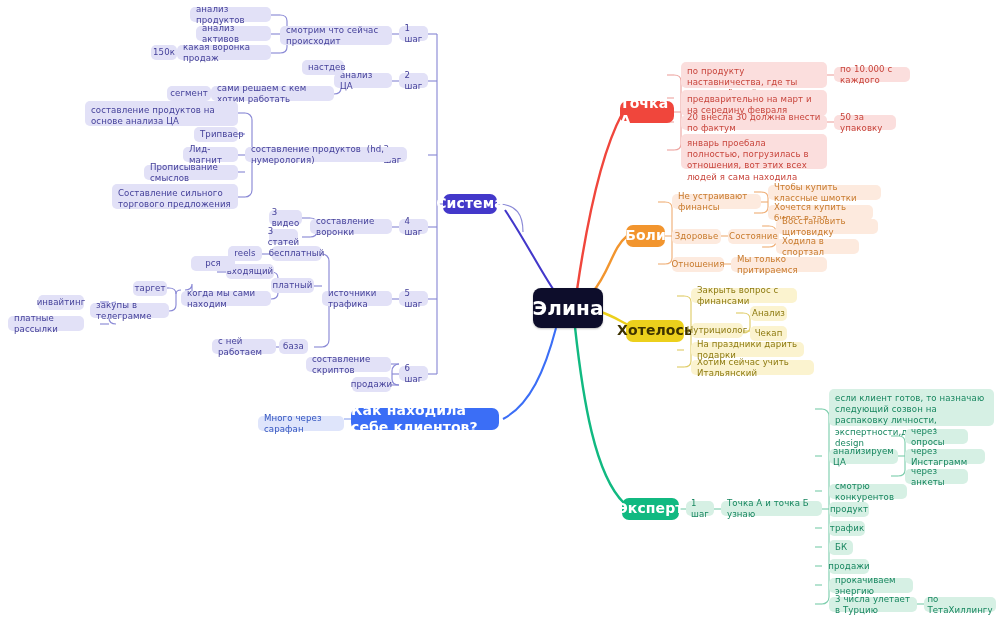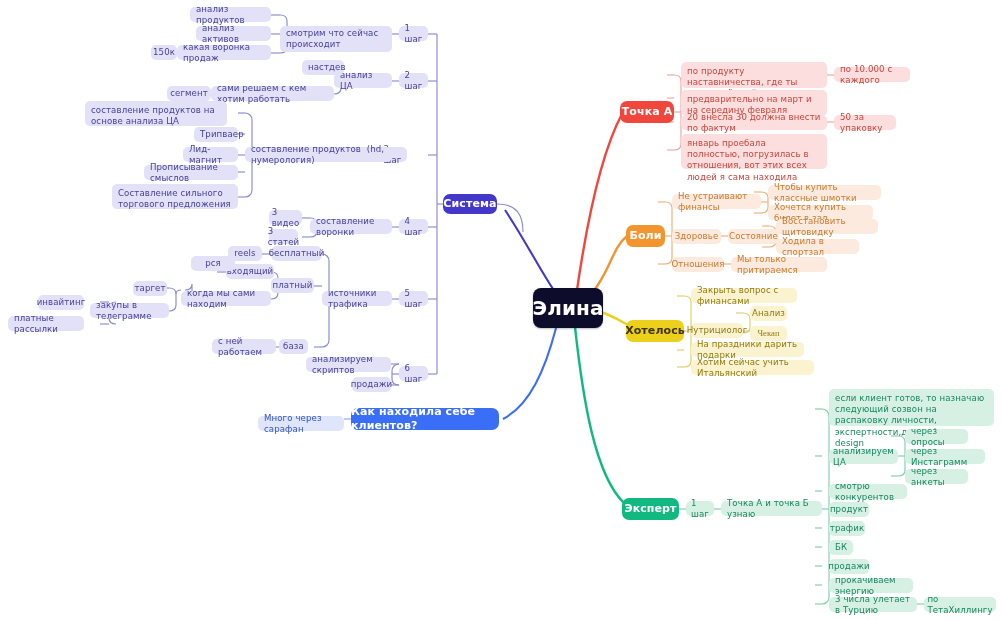--- a/index.html
+++ b/index.html
@@ -23,21 +23,21 @@
   .n-center{
     background:#0d0d2b;color:#ffffff;
     font-size:20px;font-weight:700;
     border-radius:8px;
     justify-content:center;
     box-shadow:0 1px 2px rgba(0,0,0,.25);
   }
 
   
   .n-main{
-    color:#ffffff;font-size:11px;font-weight:700;
+    color:#ffffff;font-size:14px;font-weight:700;
     justify-content:center;border-radius:7px;
   }
   .n-main.violet{background:#4338ca;}
   .n-main.blue{background:#3b6ef6;}
   .n-main.red{background:#f0463c;}
   .n-main.orange{background:#f2952e;}
   .n-main.yellow{background:#ecd01c;color:#3d3200;}
   .n-main.green{background:#11b981;}
 
   
@@ -229,35 +229,35 @@
         <path d="M917,604 L924,604"></path>
       </g>
     </g>
   </svg>
 
   <div class="node n-center" style="left:533px;top:288px;width:70px;height:40px;">Элина</div>
 
   <div class="node n-main violet" style="left:443px;top:194px;width:54px;height:20px;">Система</div>
 
   <div class="node leaf violet center-txt" style="left:399px;top:26px;width:29px;height:15px;">1 шаг</div>
-  <div class="node leaf violet center-txt" style="left:280px;top:26px;width:112px;height:26px;">смотрим что сейчас происходит</div>
+  <div class="node leaf violet center-txt" style="left:280px;top:26px;width:112px;height:19px;">смотрим что сейчас происходит</div>
   <div class="node leaf violet" style="left:190px;top:7px;width:81px;height:15px;">анализ продуктов</div>
   <div class="node leaf violet" style="left:196px;top:26px;width:75px;height:15px;">анализ активов</div>
   <div class="node leaf violet" style="left:177px;top:45px;width:94px;height:15px;">какая воронка продаж</div>
   <div class="node leaf violet center-txt" style="left:151px;top:45px;width:26px;height:15px;">150к</div>
 
   <div class="node leaf violet center-txt" style="left:399px;top:73px;width:29px;height:15px;">2 шаг</div>
   <div class="node leaf violet center-txt" style="left:334px;top:73px;width:58px;height:15px;">анализ ЦА</div>
   <div class="node leaf violet" style="left:302px;top:60px;width:42px;height:15px;">настдев</div>
   <div class="node leaf violet" style="left:211px;top:86px;width:123px;height:15px;">сами решаем с кем хотим работать</div>
   <div class="node leaf violet center-txt" style="left:167px;top:86px;width:44px;height:15px;">сегмент</div>
 
   <div class="node leaf violet center-txt" style="left:378px;top:147px;width:29px;height:15px;">3 шаг</div>
   <div class="node leaf violet center-txt" style="left:245px;top:147px;width:147px;height:15px;">составление продуктов  (hd, нумерология)</div>
-  <div class="node leaf violet multi" style="left:85px;top:101px;width:142px;height:25px;">составление продуктов на основе анализа ЦА</div>
+  <div class="node leaf violet multi" style="left:85px;top:101px;width:153px;height:25px;">составление продуктов на основе анализа ЦА</div>
   <div class="node leaf violet" style="left:194px;top:127px;width:44px;height:15px;">Трипваер</div>
   <div class="node leaf violet" style="left:183px;top:147px;width:55px;height:15px;">Лид-магнит</div>
   <div class="node leaf violet" style="left:144px;top:165px;width:94px;height:15px;">Прописывание смыслов</div>
   <div class="node leaf violet multi" style="left:112px;top:184px;width:126px;height:25px;">Составление сильного торгового предложения</div>
 
   <div class="node leaf violet center-txt" style="left:399px;top:219px;width:29px;height:15px;">4 шаг</div>
   <div class="node leaf violet center-txt" style="left:310px;top:219px;width:82px;height:15px;">составление воронки</div>
   <div class="node leaf violet center-txt" style="left:269px;top:210px;width:33px;height:15px;">3 видео</div>
   <div class="node leaf violet center-txt" style="left:269px;top:229px;width:29px;height:15px;">3 статей</div>
 
@@ -270,21 +270,21 @@
   <div class="node leaf violet center-txt" style="left:191px;top:256px;width:44px;height:15px;">рся</div>
   <div class="node leaf violet center-txt" style="left:181px;top:291px;width:90px;height:15px;">когда мы сами находим</div>
   <div class="node leaf violet center-txt" style="left:133px;top:281px;width:34px;height:15px;">таргет</div>
   <div class="node leaf violet center-txt" style="left:90px;top:303px;width:79px;height:15px;">закупы в телеграмме</div>
   <div class="node leaf violet center-txt" style="left:38px;top:295px;width:46px;height:15px;">инвайтинг</div>
   <div class="node leaf violet center-txt" style="left:8px;top:316px;width:76px;height:15px;">платные рассылки</div>
   <div class="node leaf violet center-txt" style="left:279px;top:339px;width:29px;height:15px;">база</div>
   <div class="node leaf violet center-txt" style="left:212px;top:339px;width:64px;height:15px;">с ней работаем</div>
 
   <div class="node leaf violet center-txt" style="left:399px;top:366px;width:29px;height:15px;">6 шаг</div>
-  <div class="node leaf violet center-txt" style="left:306px;top:357px;width:85px;height:15px;">анализируем скриптов</div>
+  <div class="node leaf violet center-txt" style="left:306px;top:357px;width:85px;height:15px;">составление скриптов</div>
   <div class="node leaf violet center-txt" style="left:352px;top:377px;width:39px;height:15px;">продажи</div>
 
   <div class="node n-main blue" style="left:351px;top:408px;width:148px;height:22px;">Как находила себе клиентов?</div>
   <div class="node leaf blue center-txt" style="left:258px;top:416px;width:86px;height:15px;">Много через сарафан</div>
 
   <div class="node n-main red" style="left:620px;top:101px;width:54px;height:22px;">Точка А</div>
   <div class="node leaf red multi" style="left:681px;top:62px;width:146px;height:26px;">по продукту наставничества, где ты приглашённый эксперт, есть 2 эксперта</div>
   <div class="node leaf red center-txt" style="left:834px;top:67px;width:76px;height:15px;">по 10.000 с каждого</div>
   <div class="node leaf red multi" style="left:681px;top:90px;width:146px;height:26px;">предварительно на март и на середину февраля</div>
   <div class="node leaf red" style="left:681px;top:115px;width:146px;height:15px;">20 внесла 30 должна внести по фактум</div>
@@ -299,21 +299,21 @@
   <div class="node leaf orange center-txt" style="left:728px;top:229px;width:51px;height:15px;">Состояние</div>
   <div class="node leaf orange center-txt" style="left:776px;top:219px;width:102px;height:15px;">Восстановить щитовидку</div>
   <div class="node leaf orange center-txt" style="left:776px;top:239px;width:83px;height:15px;">Ходила в спортзал</div>
   <div class="node leaf orange center-txt" style="left:672px;top:257px;width:52px;height:15px;">Отношения</div>
   <div class="node leaf orange center-txt" style="left:731px;top:257px;width:96px;height:15px;">Мы только притираемся</div>
 
   <div class="node n-main yellow" style="left:626px;top:320px;width:58px;height:22px;">Хотелось</div>
   <div class="node leaf yellow center-txt" style="left:691px;top:288px;width:106px;height:15px;">Закрыть вопрос с финансами</div>
   <div class="node leaf yellow center-txt" style="left:691px;top:323px;width:52px;height:15px;">Нутрициолог</div>
   <div class="node leaf yellow center-txt" style="left:750px;top:306px;width:37px;height:15px;">Анализ</div>
-  <div class="node leaf yellow center-txt" style="left:750px;top:326px;width:37px;height:15px;font-family:Liberation Serif, serif;">Чекап</div>
+  <div class="node leaf yellow center-txt" style="left:750px;top:326px;width:37px;height:15px;">Чекап</div>
   <div class="node leaf yellow center-txt" style="left:691px;top:342px;width:113px;height:15px;">На праздники дарить подарки</div>
   <div class="node leaf yellow center-txt" style="left:691px;top:360px;width:123px;height:15px;">Хотим сейчас учить Итальянский</div>
 
   <div class="node n-main green" style="left:622px;top:498px;width:57px;height:22px;">Эксперт</div>
   <div class="node leaf green center-txt" style="left:686px;top:501px;width:28px;height:15px;">1 шаг</div>
   <div class="node leaf green center-txt" style="left:721px;top:501px;width:101px;height:15px;">Точка А и точка Б узнаю</div>
 
   <div class="node leaf green multi" style="left:829px;top:389px;width:165px;height:37px;">если клиент готов, то назначаю следующий созвон на распаковку личности, экспертности,делаю human design</div>
   <div class="node leaf green center-txt" style="left:829px;top:449px;width:69px;height:15px;">анализируем ЦА</div>
   <div class="node leaf green center-txt" style="left:905px;top:429px;width:63px;height:15px;">через опросы</div>

